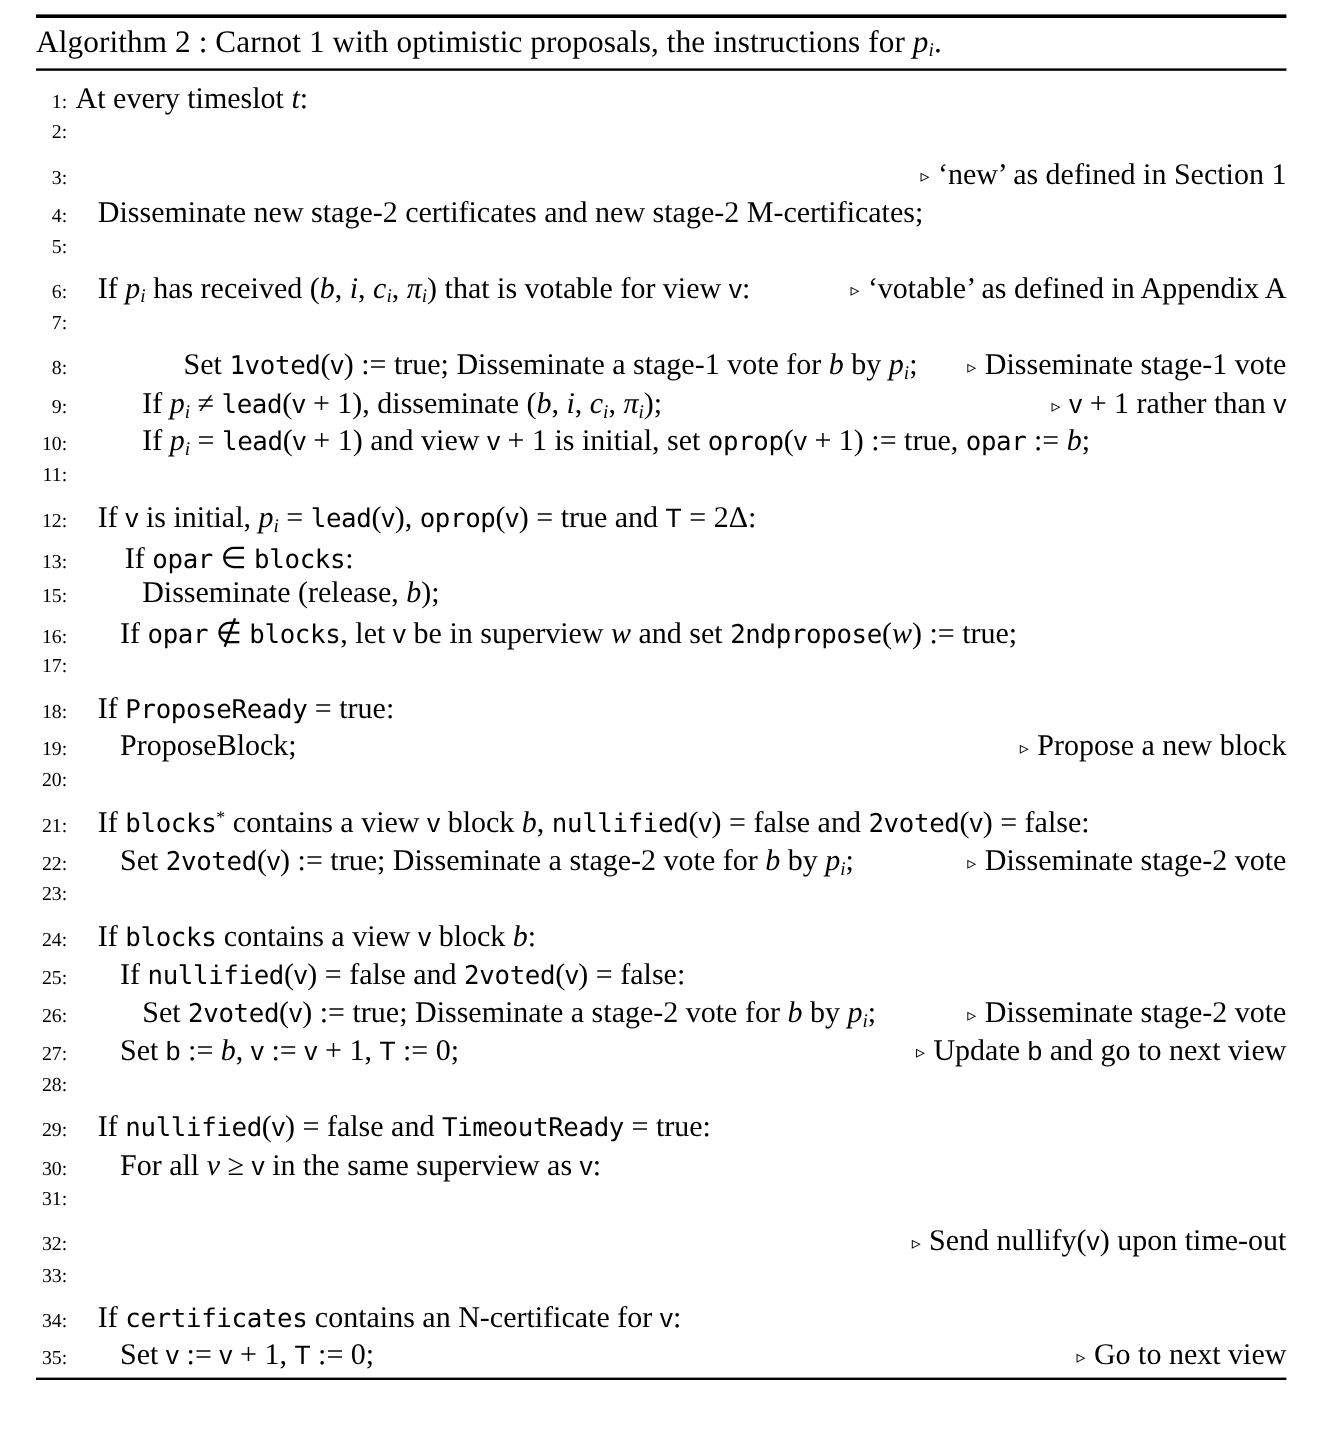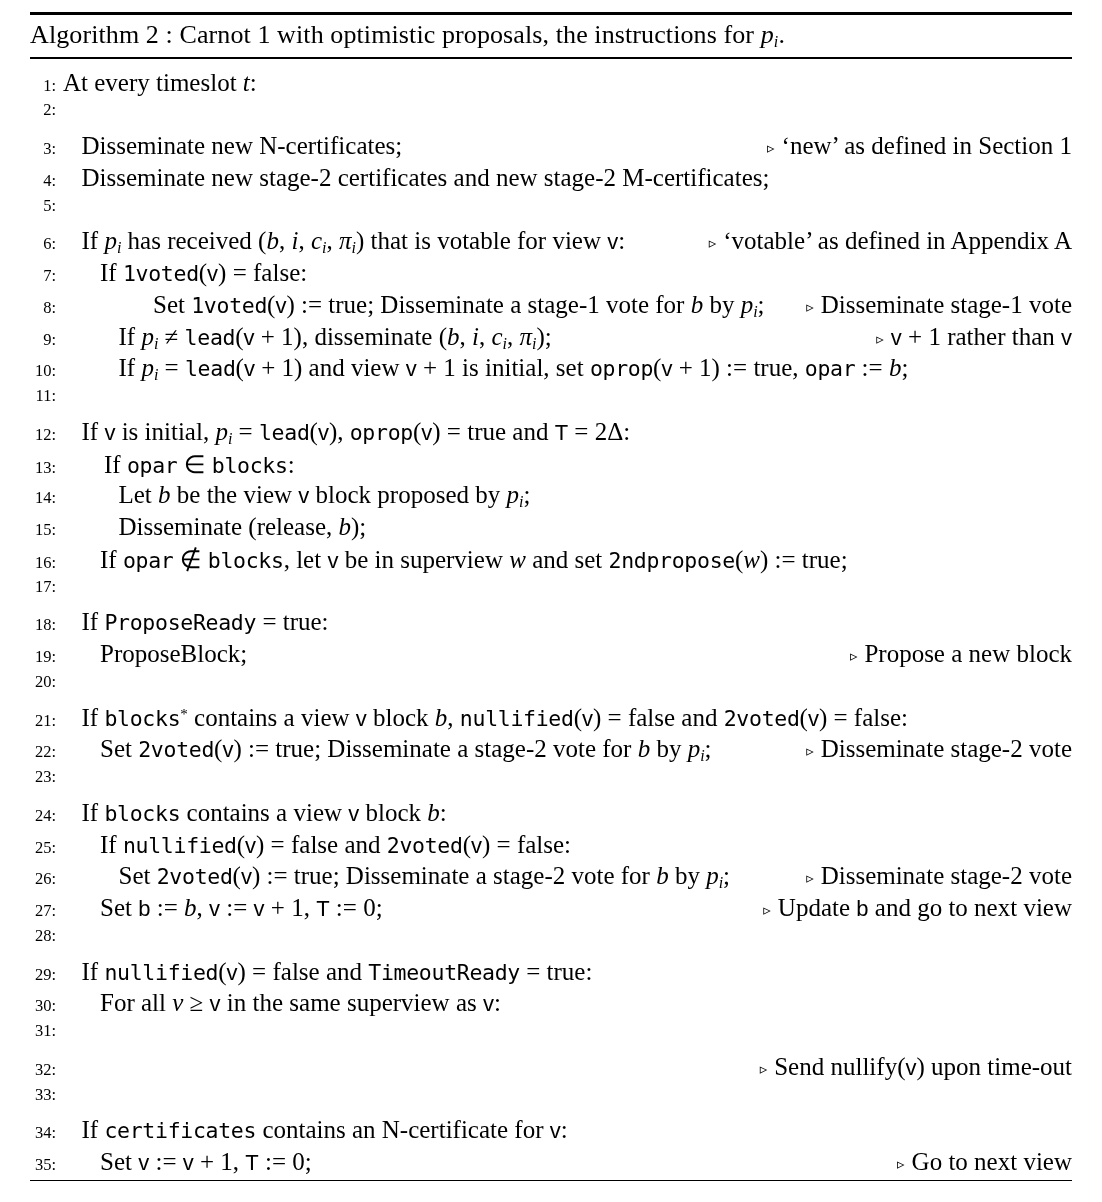--- a/index.html
+++ b/index.html
@@ -34,39 +34,37 @@
       <div class="row">
         <span class="num">1:</span>
         <span class="code" style="margin-left: 7px;"><span class="s-rm">At every timeslot </span><span class="s-it">t</span><span class="s-rm">:</span></span>
       </div>
       <div class="row">
         <span class="num">2:</span>
         <span class="code" style="margin-left: 7px;"></span>
       </div>
       <div class="row">
         <span class="num">3:</span>
-        <span class="code" style="margin-left: 25.5px;"><span class="s-rm">Disseminate new N-certificates;</span></span>
         <span class="comment"><span class="marker">▹</span><span class="s-rm">‘new’ as defined in Section 1</span></span>
       </div>
       <div class="row">
         <span class="num">4:</span>
         <span class="code" style="margin-left: 25.5px;"><span class="s-rm">Disseminate new stage-2 certificates and new stage-2 M-certificates;</span></span>
       </div>
       <div class="row">
         <span class="num">5:</span>
         <span class="code" style="margin-left: 7px;"></span>
       </div>
       <div class="row">
         <span class="num">6:</span>
         <span class="code" style="margin-left: 25.5px;"><span class="s-rm">If </span><span class="s-it">p</span><span class="s-itsub">i</span><span class="s-rm"> has received (</span><span class="s-it">b</span><span class="s-rm">, </span><span class="s-it">i</span><span class="s-rm">, </span><span class="s-it">c</span><span class="s-itsub">i</span><span class="s-rm">, </span><span class="s-it">π</span><span class="s-itsub">i</span><span class="s-rm">) that is votable for view </span><span class="s-sf">v</span><span class="s-rm">:</span></span>
         <span class="comment"><span class="marker">▹</span><span class="s-rm">‘votable’ as defined in Appendix A</span></span>
       </div>
       <div class="row">
         <span class="num">7:</span>
-        <span class="code" style="margin-left: 44px;"><span class="s-rm">If </span><span class="s-tt">1voted</span><span class="s-rm">(</span><span class="s-sf">v</span><span class="s-rm">) = false:</span></span>
       </div>
       <div class="row">
         <span class="num">8:</span>
         <span class="code" style="margin-left: 97px;"><span class="s-rm">Set </span><span class="s-tt">1voted</span><span class="s-rm">(</span><span class="s-sf">v</span><span class="s-rm">) := true; Disseminate a stage-1 vote for </span><span class="s-it">b</span><span class="s-rm"> by </span><span class="s-it">p</span><span class="s-itsub">i</span><span class="s-rm">;</span></span>
         <span class="comment"><span class="marker">▹</span><span class="s-rm">Disseminate stage-1 vote</span></span>
       </div>
       <div class="row">
         <span class="num">9:</span>
         <span class="code" style="margin-left: 62.5px;"><span class="s-rm">If </span><span class="s-it">p</span><span class="s-itsub">i</span><span class="s-rm"> ≠ </span><span class="s-tt">lead</span><span class="s-rm">(</span><span class="s-sf">v</span><span class="s-rm"> + 1), disseminate (</span><span class="s-it">b</span><span class="s-rm">, </span><span class="s-it">i</span><span class="s-rm">, </span><span class="s-it">c</span><span class="s-itsub">i</span><span class="s-rm">, </span><span class="s-it">π</span><span class="s-itsub">i</span><span class="s-rm">);</span></span>
         <span class="comment"><span class="marker">▹</span><span class="s-sf">v</span><span class="s-rm"> + 1 rather than </span><span class="s-sf">v</span></span>
@@ -79,24 +77,20 @@
         <span class="num">11:</span>
         <span class="code" style="margin-left: 7px;"></span>
       </div>
       <div class="row">
         <span class="num">12:</span>
         <span class="code" style="margin-left: 25.5px;"><span class="s-rm">If </span><span class="s-sf">v</span><span class="s-rm"> is initial, </span><span class="s-it">p</span><span class="s-itsub">i</span><span class="s-rm"> = </span><span class="s-tt">lead</span><span class="s-rm">(</span><span class="s-sf">v</span><span class="s-rm">), </span><span class="s-tt">oprop</span><span class="s-rm">(</span><span class="s-sf">v</span><span class="s-rm">) = true and </span><span class="s-sf">T</span><span class="s-rm"> = 2Δ:</span></span>
       </div>
       <div class="row">
         <span class="num">13:</span>
         <span class="code" style="margin-left: 48px;"><span class="s-rm">If </span><span class="s-tt">opar</span><span class="s-rm"> ∈ </span><span class="s-tt">blocks</span><span class="s-rm">:</span></span>
-      </div>
-      <div class="row">
-        <span class="num">14:</span>
-        <span class="code" style="margin-left: 62.5px;"><span class="s-rm">Let </span><span class="s-it">b</span><span class="s-rm"> be the view </span><span class="s-sf">v</span><span class="s-rm"> block proposed by </span><span class="s-it">p</span><span class="s-itsub">i</span><span class="s-rm">;</span></span>
       </div>
       <div class="row">
         <span class="num">15:</span>
         <span class="code" style="margin-left: 62.5px;"><span class="s-rm">Disseminate (release, </span><span class="s-it">b</span><span class="s-rm">);</span></span>
       </div>
       <div class="row">
         <span class="num">16:</span>
         <span class="code" style="margin-left: 44px;"><span class="s-rm">If </span><span class="s-tt">opar</span><span class="s-rm"> ∉ </span><span class="s-tt">blocks</span><span class="s-rm">, let </span><span class="s-sf">v</span><span class="s-rm"> be in superview </span><span class="s-it">w</span><span class="s-rm"> and set </span><span class="s-tt">2ndpropose</span><span class="s-rm">(</span><span class="s-it">w</span><span class="s-rm">) := true;</span></span>
       </div>
       <div class="row">

